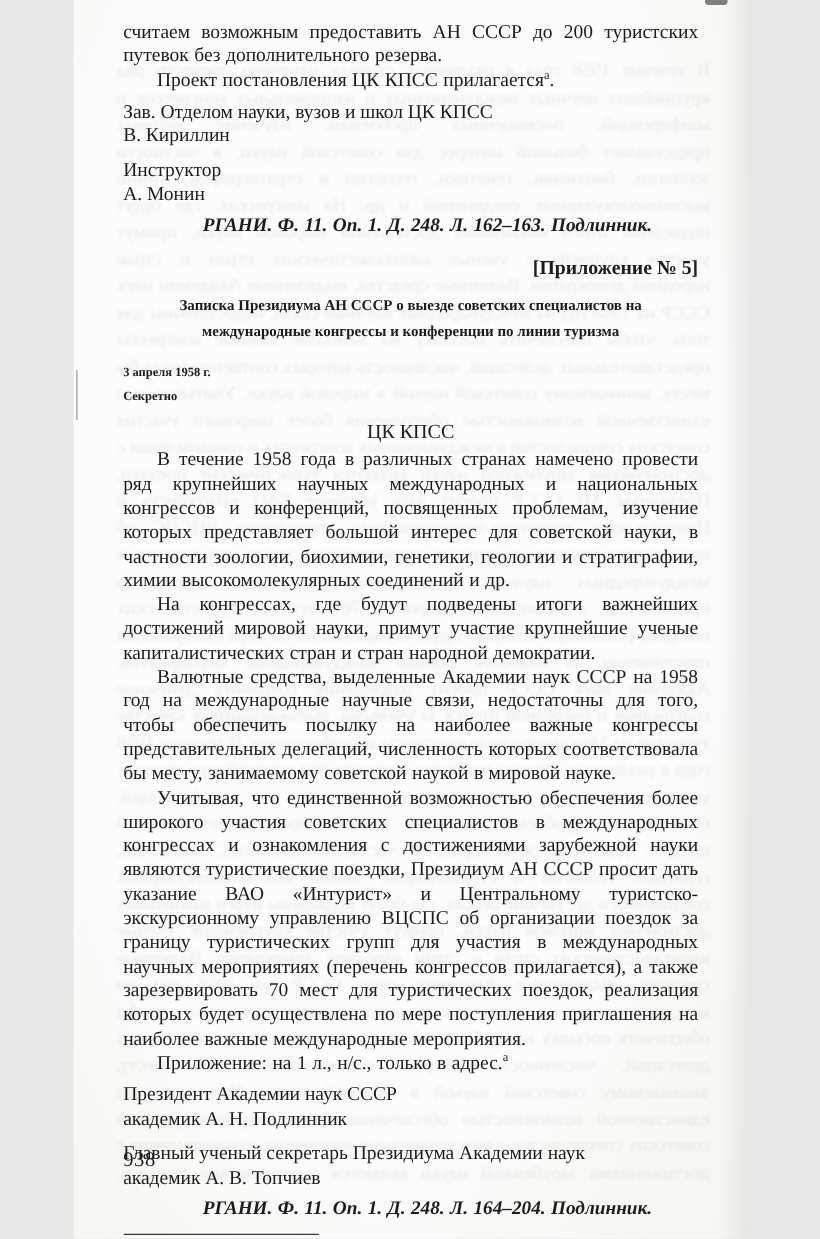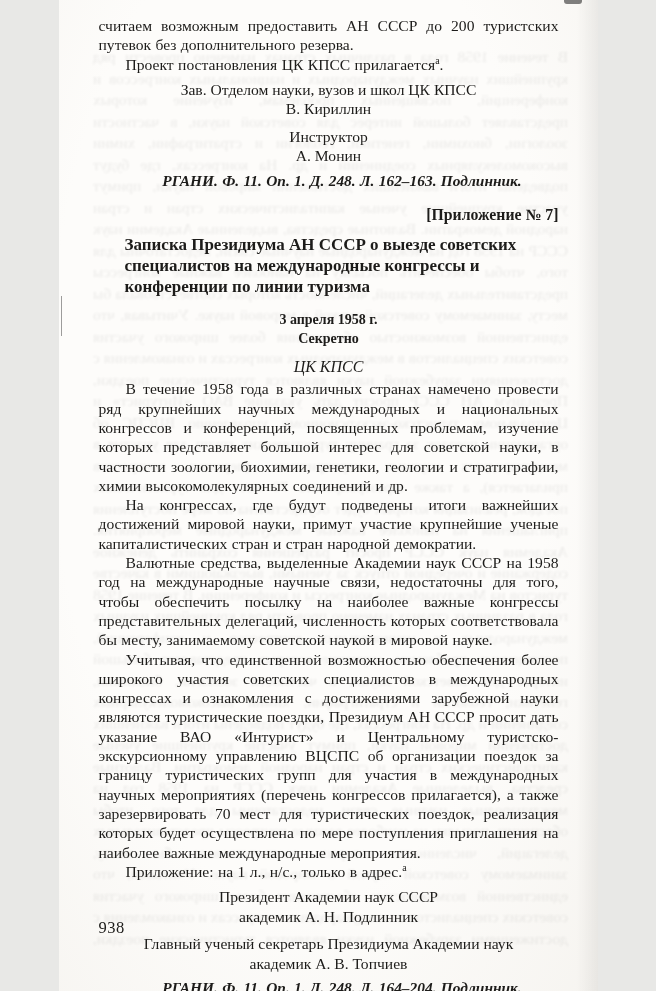--- a/index.html
+++ b/index.html
@@ -31,36 +31,36 @@
     margin:0;
     font-size:15.6px;
     line-height:19.3px;
     text-align:justify;
     hyphens:auto;
     -webkit-hyphens:auto;
     word-spacing:0.5px;
   }
   .indent{text-indent:27px;}
   sup.fn{font-size:10px; line-height:0; vertical-align:super;}
-  .sig-block{margin-top:6px; text-align:center; font-size:15.6px; line-height:19.5px;}
+  .sig-block{margin-top:6px; text-align:left; font-size:15.6px; line-height:19.5px;}
   .sig-block.gap{margin-top:8px;}
   .archive{
     margin-top:5px;
     font-weight:bold; font-style:italic;
     font-size:15.4px; line-height:19.5px;
     text-indent:27px; text-align:center;
   }
   .appendix{margin-top:15px; text-align:right; font-weight:bold; font-size:15.8px; line-height:19.5px;}
   .doc-title{
     margin:9px 26px 13px 26px;
-    font-weight:bold;
-    font-size:17px; line-height:21px;
+    text-align:center; font-weight:bold;
+    font-size:12px; line-height:21px;
   }
-  .dateblock{margin-top:11px; text-align:center; font-weight:bold; font-size:14px; line-height:19.5px;}
-  .addressee{margin-top:8px; margin-bottom:3px; text-align:center; font-size:16px; line-height:19.5px;font-style:italic;}
+  .dateblock{margin-top:11px; text-align:left; font-weight:bold; font-size:10px; line-height:19.5px;}
+  .addressee{margin-top:8px; margin-bottom:3px; text-align:center; font-size:16px; line-height:19.5px;}
   .footnote-wrap{margin-top:10px;}
   .footnote-rule{width:156px; height:0; border-top:1.2px solid #3a3a38; margin:0;}
   .footnote{margin:3px 0 0 0; font-size:14px; line-height:18px; text-indent:22px; text-align:left;font-family:Liberation Serif, serif;}
   .pagenum{
     position:absolute; left:40px; top:918px;
     font-size:16.5px; letter-spacing:0.5px;
   }
   
   .edge-line{
     position:absolute; left:2px; top:296px; width:1.5px; height:40px;
@@ -91,21 +91,21 @@
       <div>В. Кириллин</div>
     </div>
 
     <div class="sig-block gap">
       <div>Инструктор</div>
       <div>А. Монин</div>
     </div>
 
     <p class="body archive">РГАНИ. Ф. 11. Оп. 1. Д. 248. Л. 162–163. Подлинник.</p>
 
-    <div class="appendix">[Приложение № 7]</div>
+    <div class="appendix">[Приложение № 5]</div>
 
     <div class="doc-title">Записка Президиума АН СССР о выезде советских специалистов на международные конгрессы и конференции по линии туризма</div>
 
     <div class="dateblock">
       <div>3 апреля 1958 г.</div>
       <div>Секретно</div>
     </div>
 
     <div class="addressee">ЦК КПСС</div>
 

